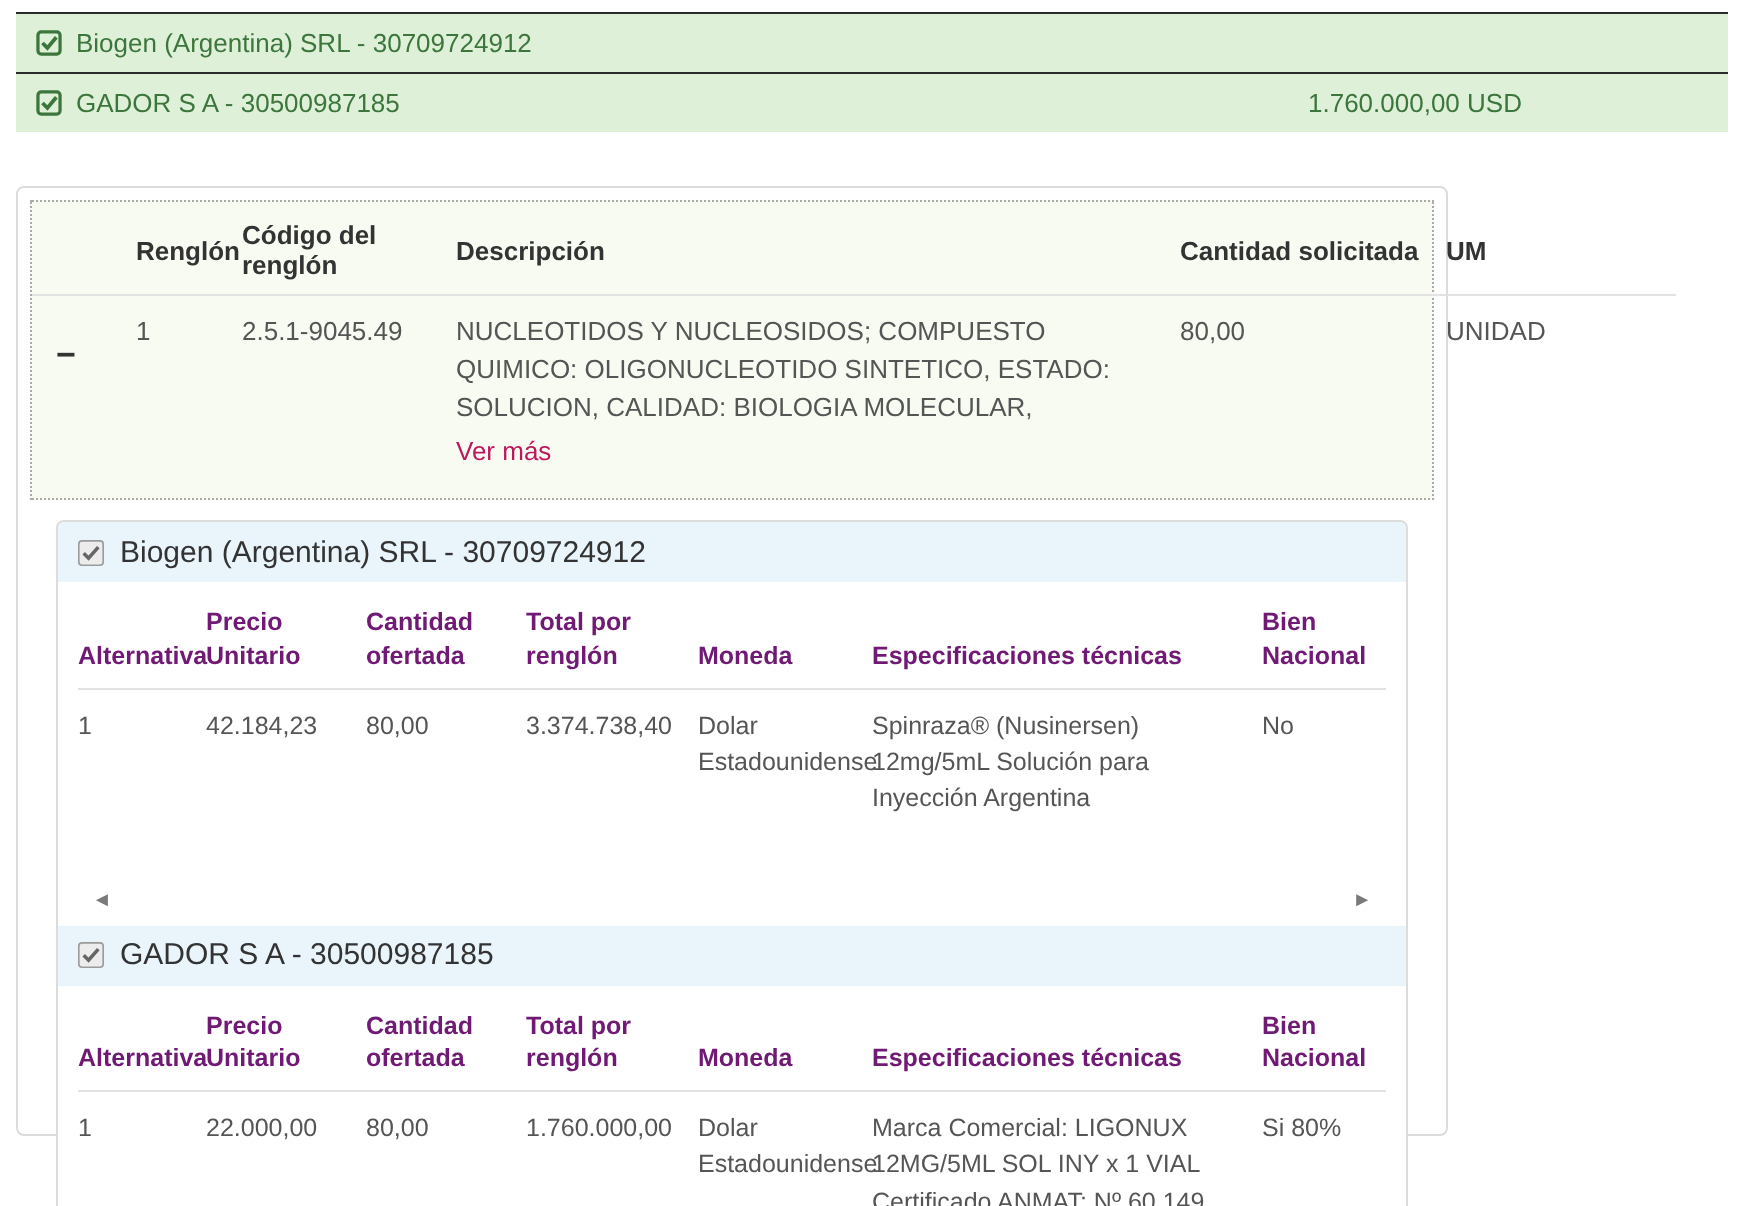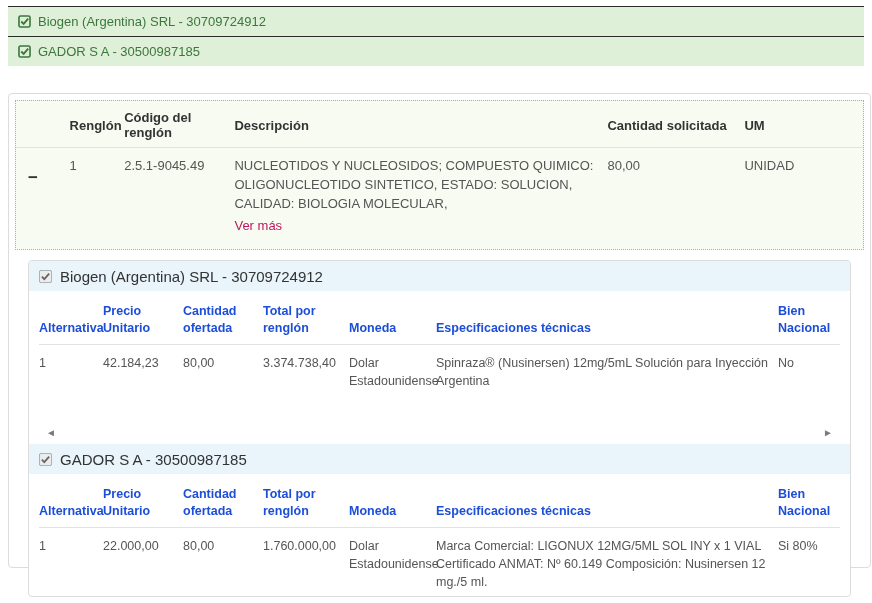--- a/index.html
+++ b/index.html
@@ -27,21 +27,21 @@
     height: 30px; padding: 0 10px;
     color: #3c763d; font-size: 13px;
   }
   .summary-name { flex: 1; display: flex; align-items: center; gap: 7px; }
   .summary-amount { width: 200px; }
   .check-square-icon { display: inline-flex; flex: 0 0 auto; }
 
   
   .outer-panel {
     margin-top: 27px;
-    width: 863px; height: 475px;
+    width: 716px; height: 475px;
     border: 1px solid #dcdcdc; border-radius: 4px;
     padding: 6px;
   }
 
   
   .lineitems-box {
     border: 1px dotted #ababab;
     background: #f7fbf2;
     min-height: 112px;
     padding: 0 0 8px 0;
@@ -83,21 +83,21 @@
     background: #e9f4fb;
     padding: 6px 10px; height: 30px;
     display: flex; align-items: center; gap: 8px;
     font-size: 15px; color: #333;
   }
   .checkbox-icon { display: inline-flex; flex: 0 0 auto; cursor: pointer; }
 
   .offer-table-area { padding: 2px 10px 0 10px; }
   .offer-table { width: 100%; font-size: 12.5px; table-layout: fixed; }
   .offer-table th {
-    text-align: left; font-weight: bold; color: #1d4ed8;
+    text-align: left; font-weight: bold; color: #701a75;
     vertical-align: bottom; line-height: 1.35;
     padding: 10px 8px 7px 0; border-bottom: 1px solid #e2e2e2;
   }
   .offer-table td {
     padding: 9px 8px 4px 0; vertical-align: top; color: #555;
     line-height: 1.45;
   }
   .oc-alt { width: 64px; }
   .oc-precio { width: 80px; }
   .oc-cant { width: 80px; }
@@ -134,20 +134,21 @@
     <div class="summary-row">
       <div class="summary-name">
         <span class="check-square-icon">
           <svg width="13" height="13" viewBox="0 0 16 16">
             <rect x="1.2" y="1.2" width="13.6" height="13.6" rx="2" fill="none" stroke="#3c763d" stroke-width="2"></rect>
             <path d="M4 8 l3 3 l5.5 -6.5" fill="none" stroke="#3c763d" stroke-width="2.3"></path>
           </svg>
         </span>
         <span>GADOR S A - 30500987185</span>
       </div>
+      <div class="summary-amount">1.760.000,00 USD</div>
     </div>
   </div>
 
   <div class="outer-panel">
 
     <div class="lineitems-box">
       <table class="lineitems-table">
         <colgroup>
           <col class="col-collapse">
             <col class="col-renglon">

